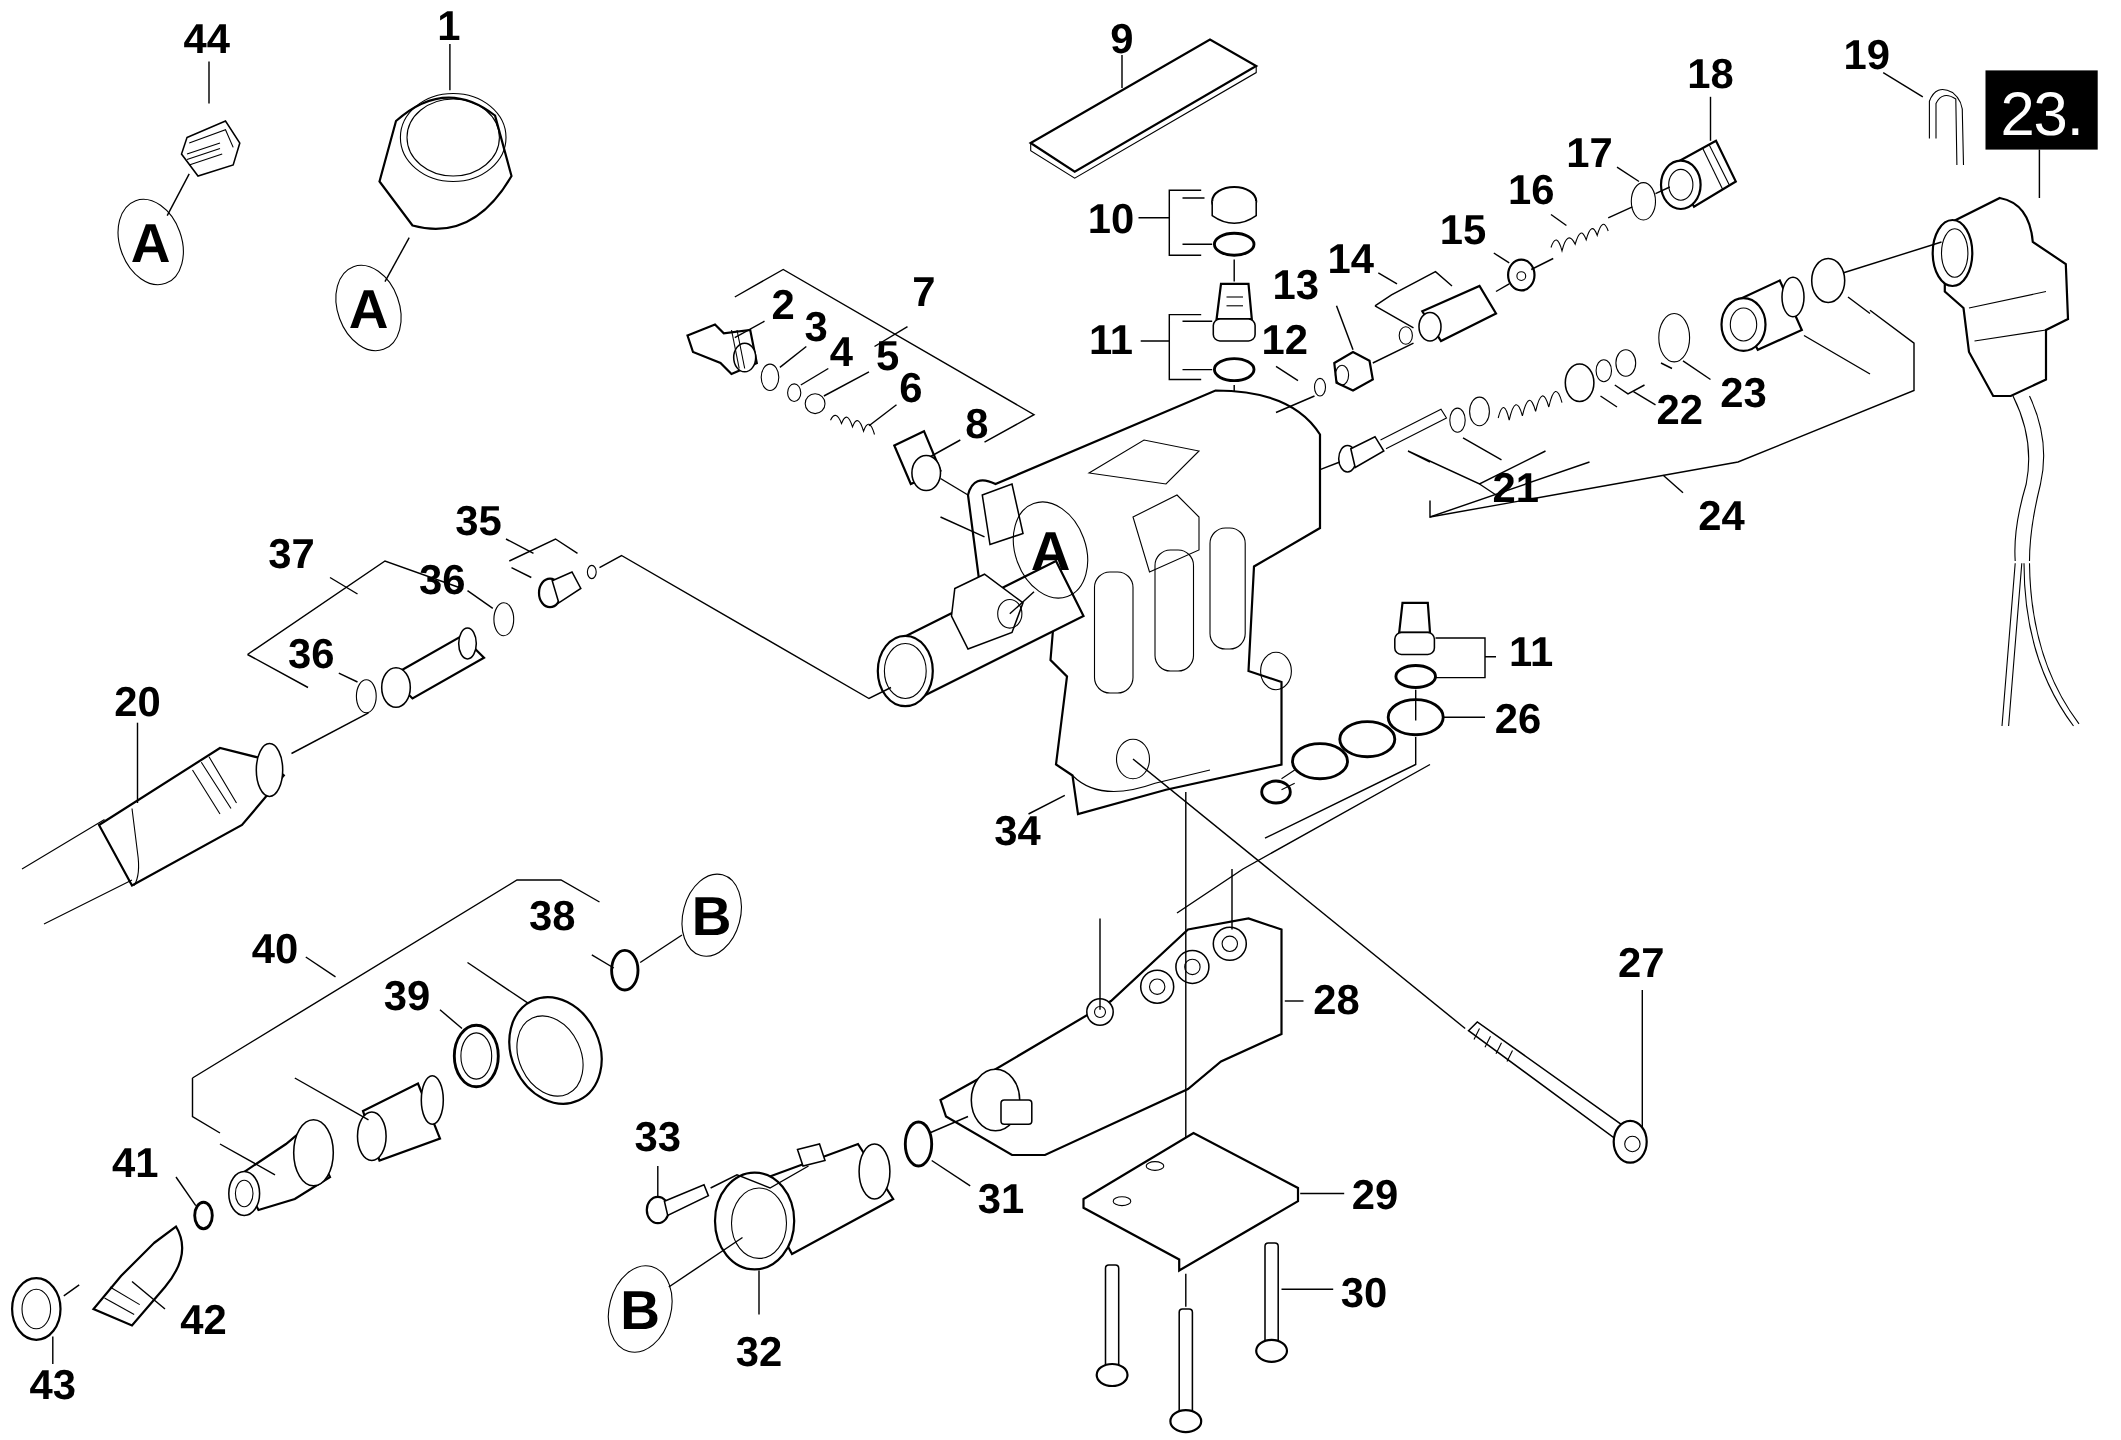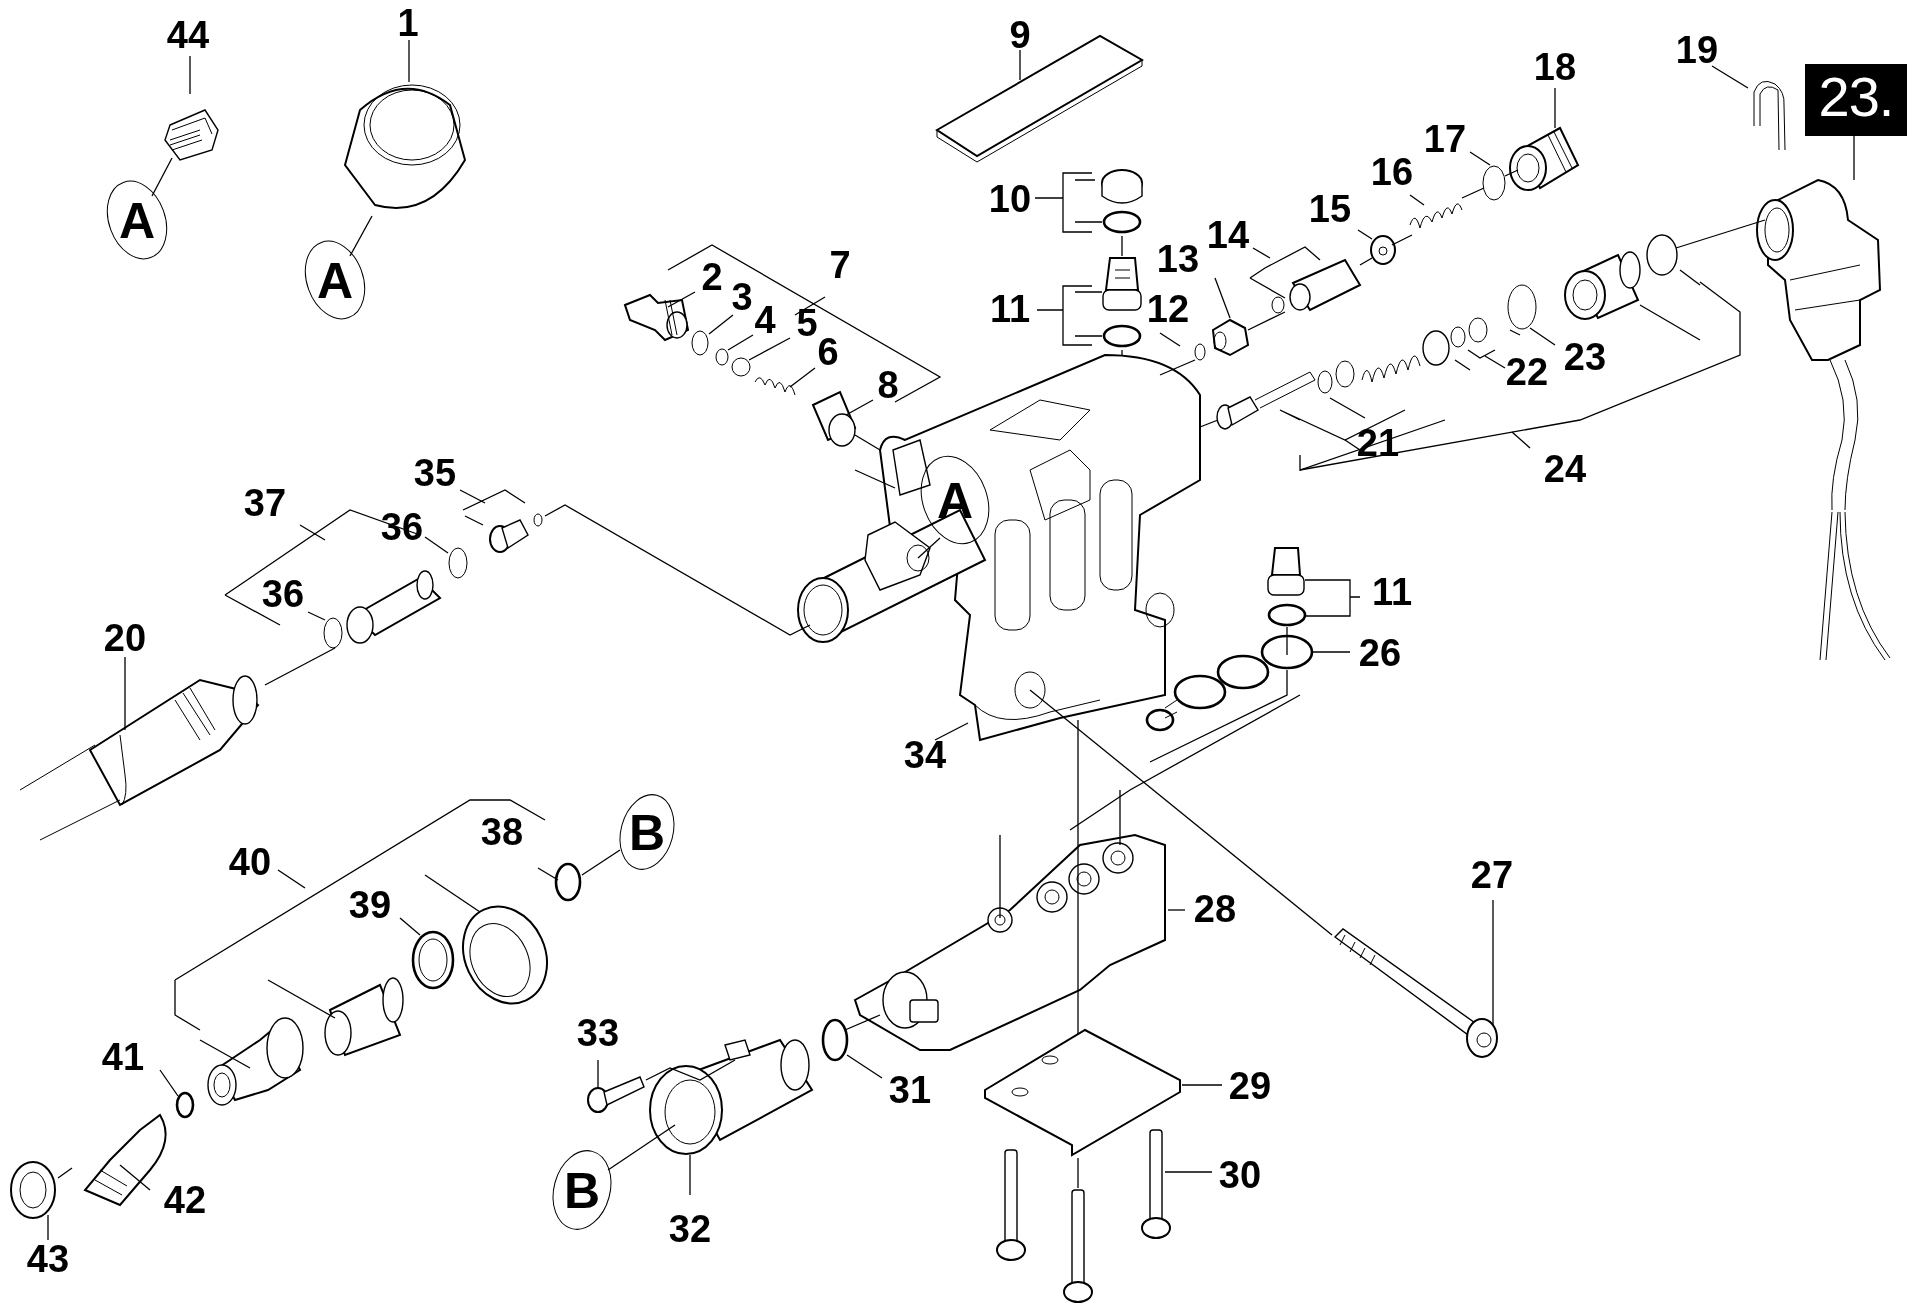--- a/index.html
+++ b/index.html
@@ -5,21 +5,21 @@
   html,body{margin:0;padding:0;background:#ffffff;}
   body{width:1928px;height:1309px;overflow:hidden;position:relative;font-family:"Liberation Sans",sans-serif;}
   #diagram{position:absolute;left:0;top:0;width:1928px;height:1309px;}
   .lbl{font-family:"Liberation Sans",sans-serif;font-weight:bold;font-size:38px;fill:#000;}
   .ref{font-family:"Liberation Sans",sans-serif;font-weight:bold;font-size:50px;fill:#000;}
   .ln{stroke:#000;stroke-width:1.3;fill:none;}
   .pt{stroke:#000;stroke-width:2;fill:#fff;}
   .pt2{stroke:#000;stroke-width:1.4;fill:#fff;}
   .ring{stroke:#000;stroke-width:2.6;fill:none;}
   .thin{stroke:#000;stroke-width:1;fill:none;}
-  #title-box{position:absolute;left:1805px;top:64px;width:102px;height:72px;background:#000;display:flex;align-items:flex-start;justify-content:center;}
+  #title-box{position:absolute;left:1805px;top:64px;width:102px;height:72px;background:#000;display:flex;align-items:flex-end;justify-content:center;}
   #title-box span{color:#fff;font-family:"Liberation Sans",sans-serif;font-size:56px;font-weight:normal;letter-spacing:-1px;}
 </style>
 </head>
 <body>
 
 <div id="title-box">
   <span>23.</span>
 </div>
 
 <svg id="diagram" viewBox="0 0 1928 1309" xmlns="http://www.w3.org/2000/svg">

